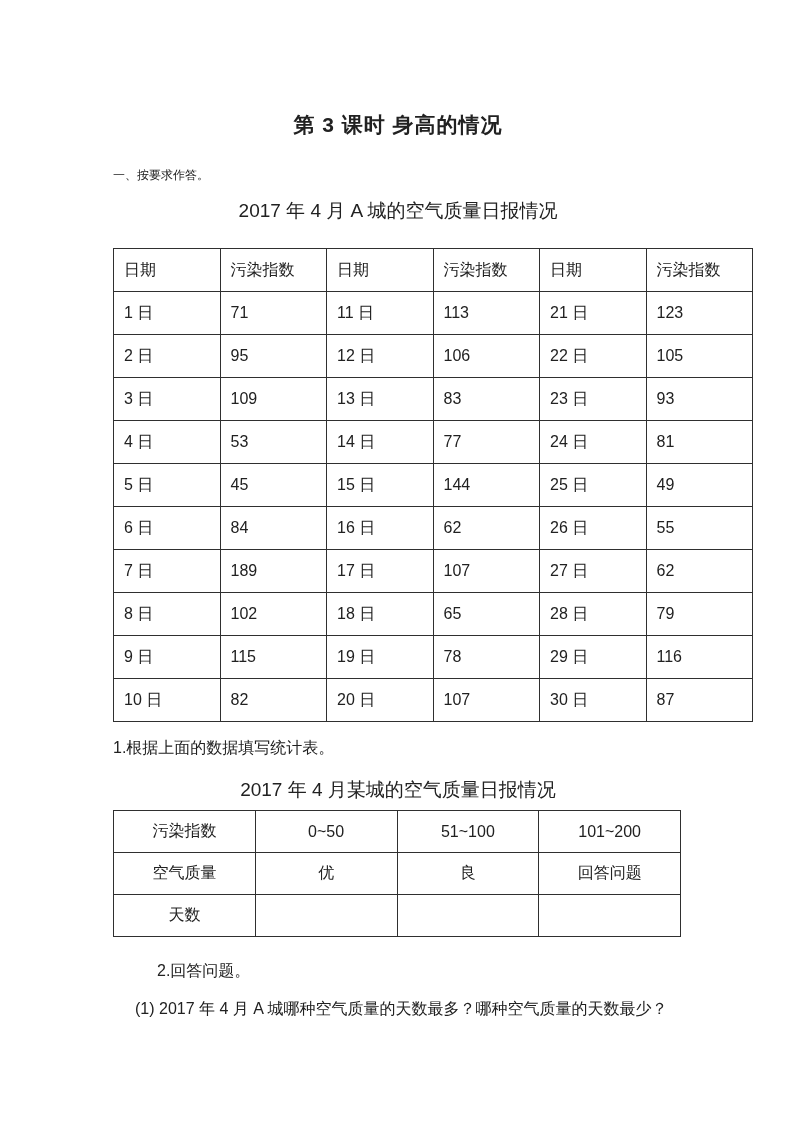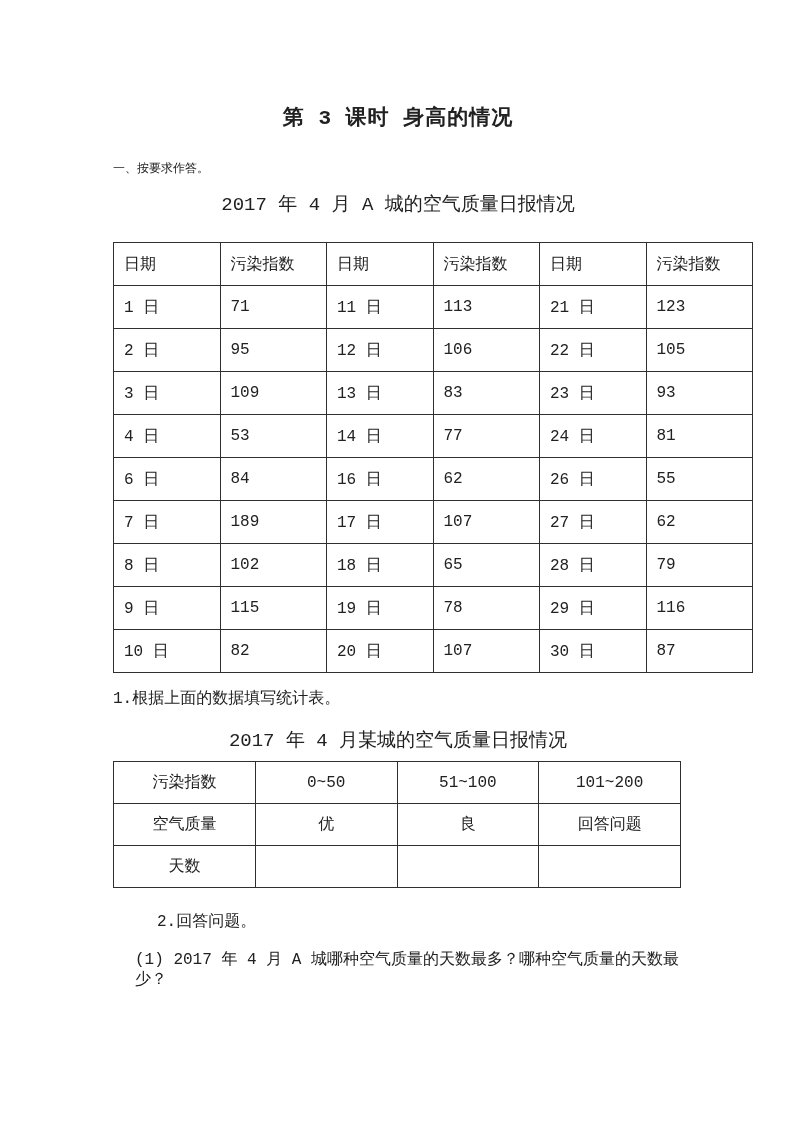--- a/index.html
+++ b/index.html
@@ -12,23 +12,22 @@
     width: 793px;
     height: 1122px;
     background: #ffffff;
     overflow: hidden;
     font-family: "Liberation Sans", "DejaVu Sans", sans-serif;
     color: #212121;
   }
   .content {
     position: absolute;
     left: 113px;
-    top: 6px;
+    top: 12px;
     width: 570px;
-    font-family: Liberation Mono, monospace;
   }
   .doc-title {
     margin: 100px 0 0 0;
     font-size: 21px;
     line-height: 26px;
     font-weight: bold;
     text-align: center;
     letter-spacing: 1px;
   }
   .section-label {
@@ -145,20 +144,28 @@
           </tr>
           <tr>
             <td>4 日</td>
             <td>53</td>
             <td>14 日</td>
             <td>77</td>
             <td>24 日</td>
             <td>81</td>
           </tr>
           <tr>
+            <td>5 日</td>
+            <td>45</td>
+            <td>15 日</td>
+            <td>144</td>
+            <td>25 日</td>
+            <td>49</td>
+          </tr>
+          <tr>
             <td>6 日</td>
             <td>84</td>
             <td>16 日</td>
             <td>62</td>
             <td>26 日</td>
             <td>55</td>
           </tr>
           <tr>
             <td>7 日</td>
             <td>189</td>

